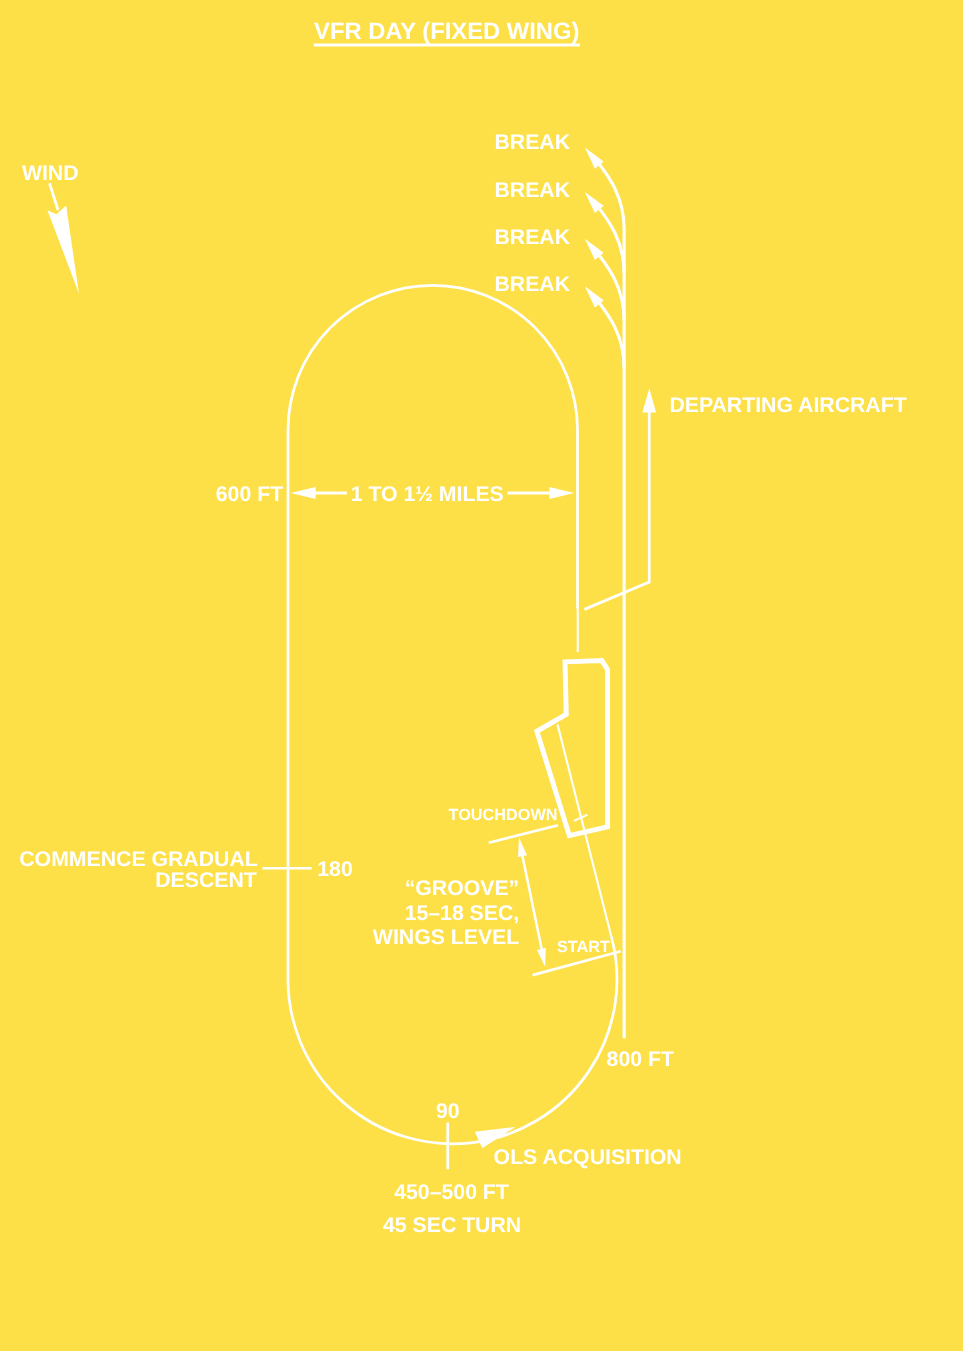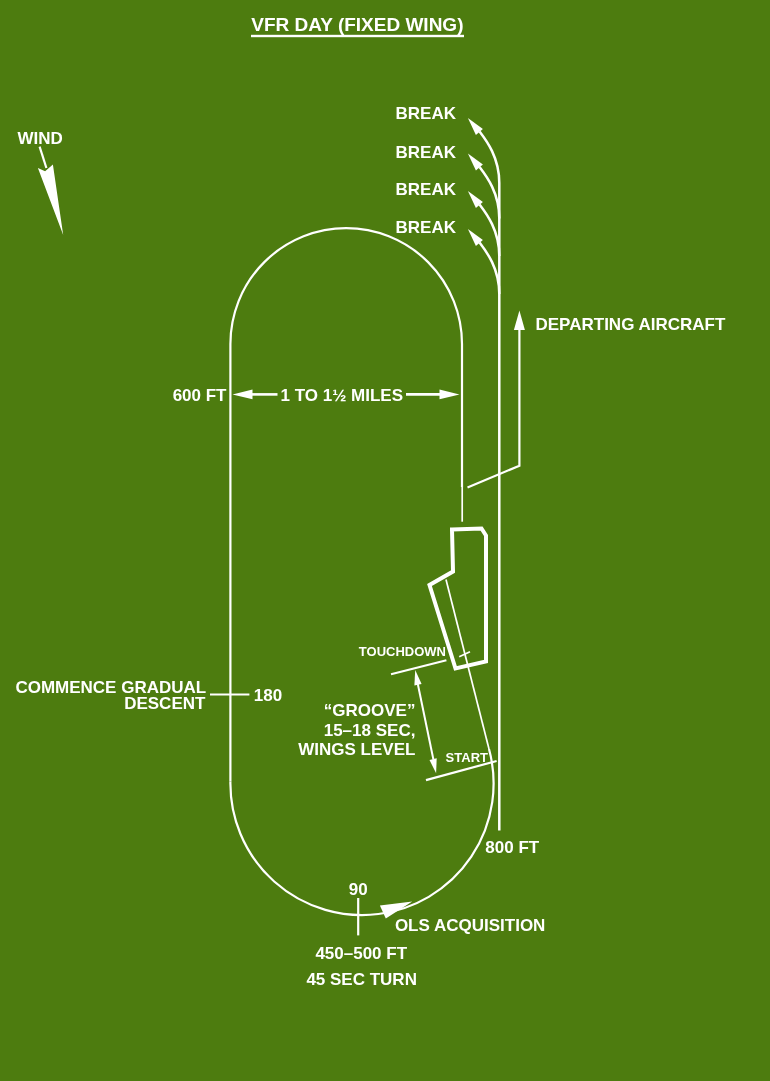--- a/index.html
+++ b/index.html
@@ -1,16 +1,16 @@
 <!DOCTYPE html>
 <html><head>
 <meta charset="utf-8">
 <style>
   html,body{margin:0;padding:0;background:#000;}
-  .page{position:relative;width:770px;height:1081px;background:#4d7c0f;overflow:hidden;}
+  .page{position:relative;width:770px;height:1081px;background:#fde047;overflow:hidden;}
   svg{position:absolute;top:0;left:0;will-change:transform;}
   text{font-family:"Liberation Sans",sans-serif;font-weight:bold;fill:#fff;}
 </style>
 </head>
 <body>
 <div class="page">
 <svg width="770" height="1081" viewBox="0 0 770 1081">
 
   <text x="357.4" y="31" font-size="19" text-anchor="middle">VFR DAY (FIXED WING)</text>
   <rect x="251" y="34.8" width="213" height="2.4" fill="#fff"></rect>

